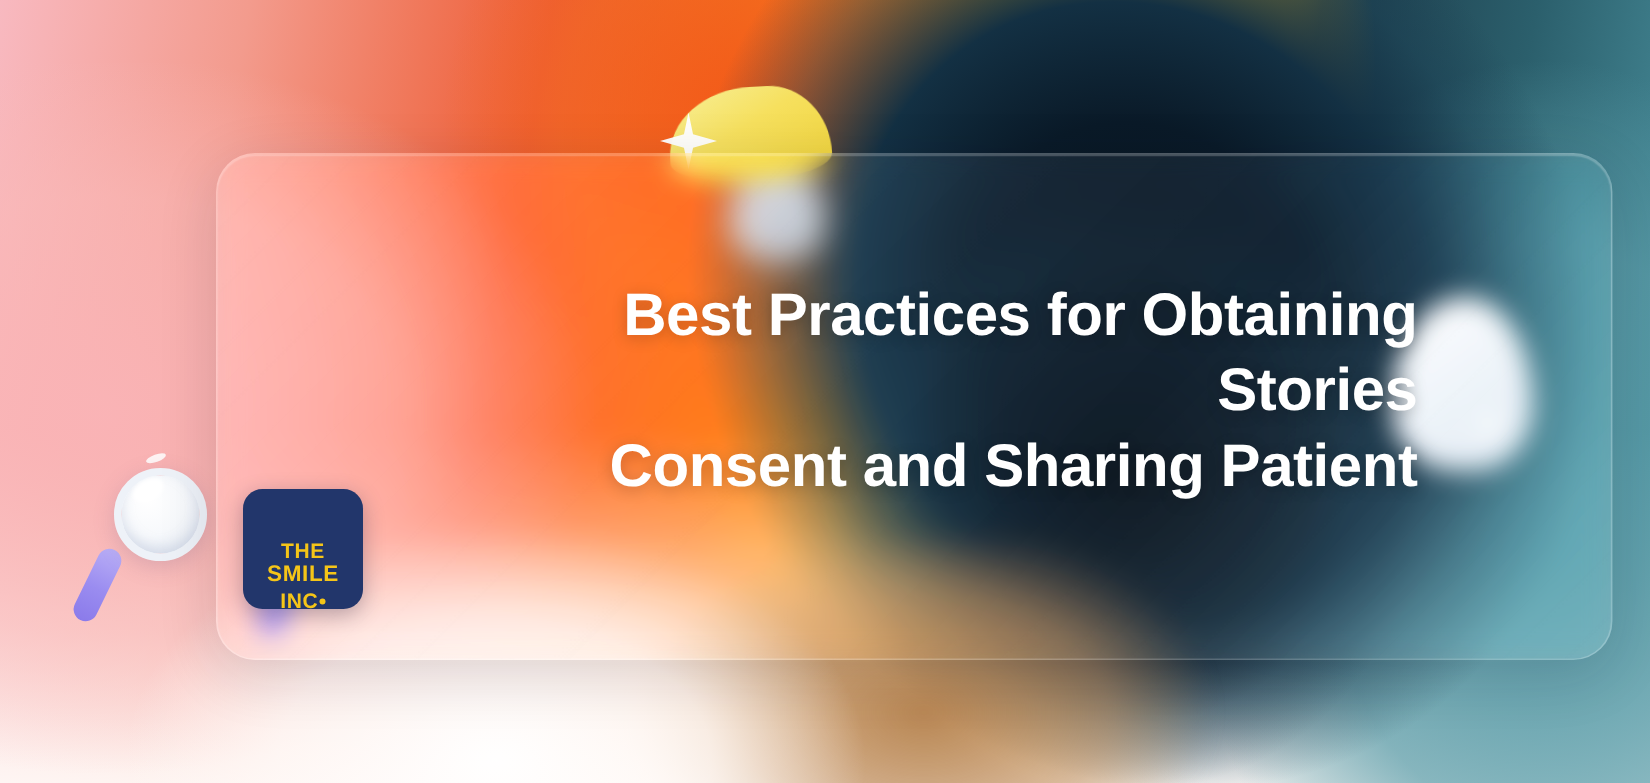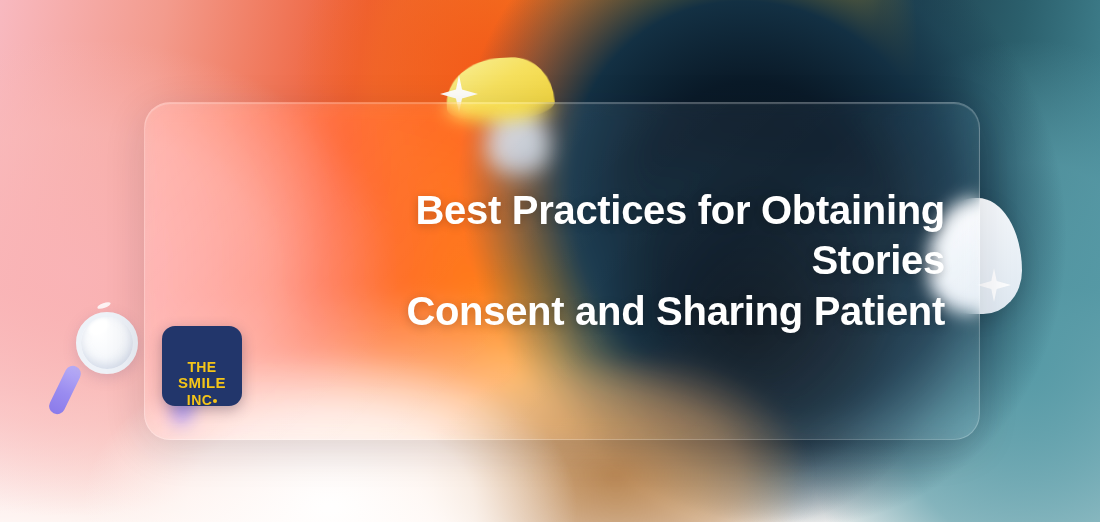--- a/index.html
+++ b/index.html
@@ -187,21 +187,21 @@
     left:97px; top:303px; width:14px; height:5px;
     background:rgba(255,255,255,0.85);
     border-radius:50%;
     transform:rotate(-20deg);
   }
 
   
   .glass-card {
     position:absolute;
     left:144px; top:102px;
-    width:836px; height:338px;
+    width:931px; height:338px;
     border-radius:26px;
     background:linear-gradient(135deg,
       rgba(255,255,255,0.16) 0%,
       rgba(255,255,255,0.07) 38%,
       rgba(255,255,255,0.05) 62%,
       rgba(255,255,255,0.14) 100%);
     backdrop-filter:blur(9px) saturate(118%);
     -webkit-backdrop-filter:blur(9px) saturate(118%);
     border:1px solid rgba(255,255,255,0.22);
     box-shadow:

